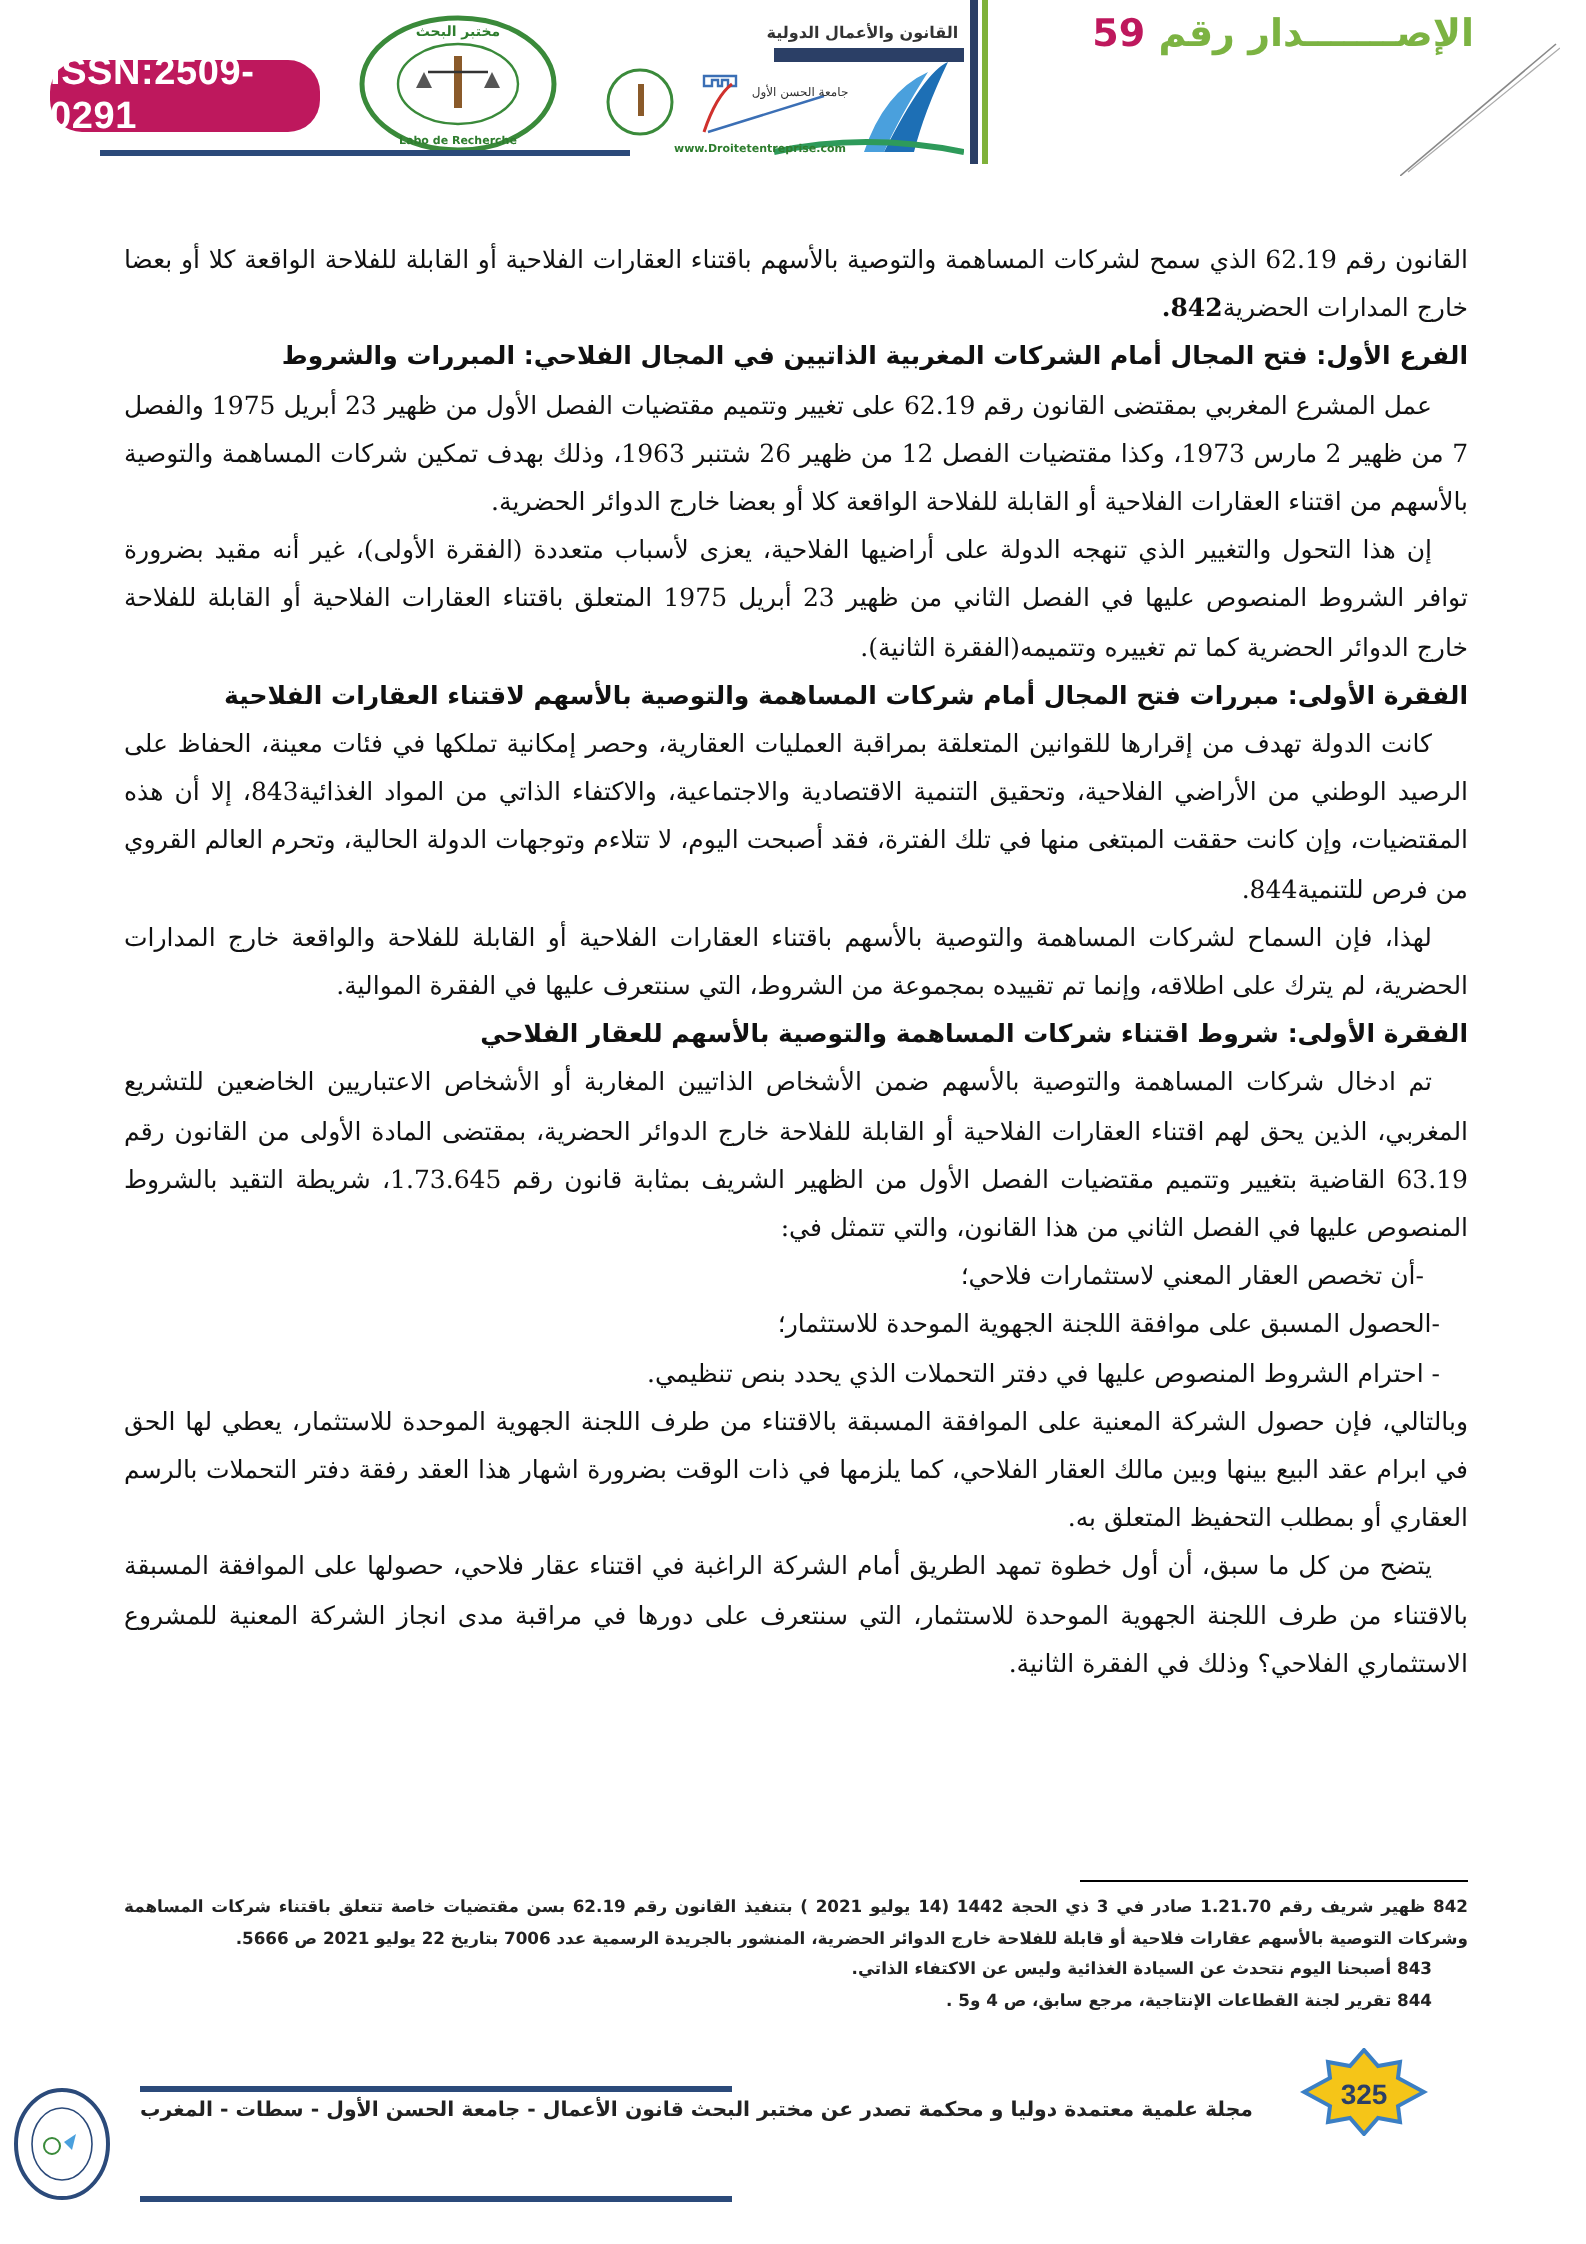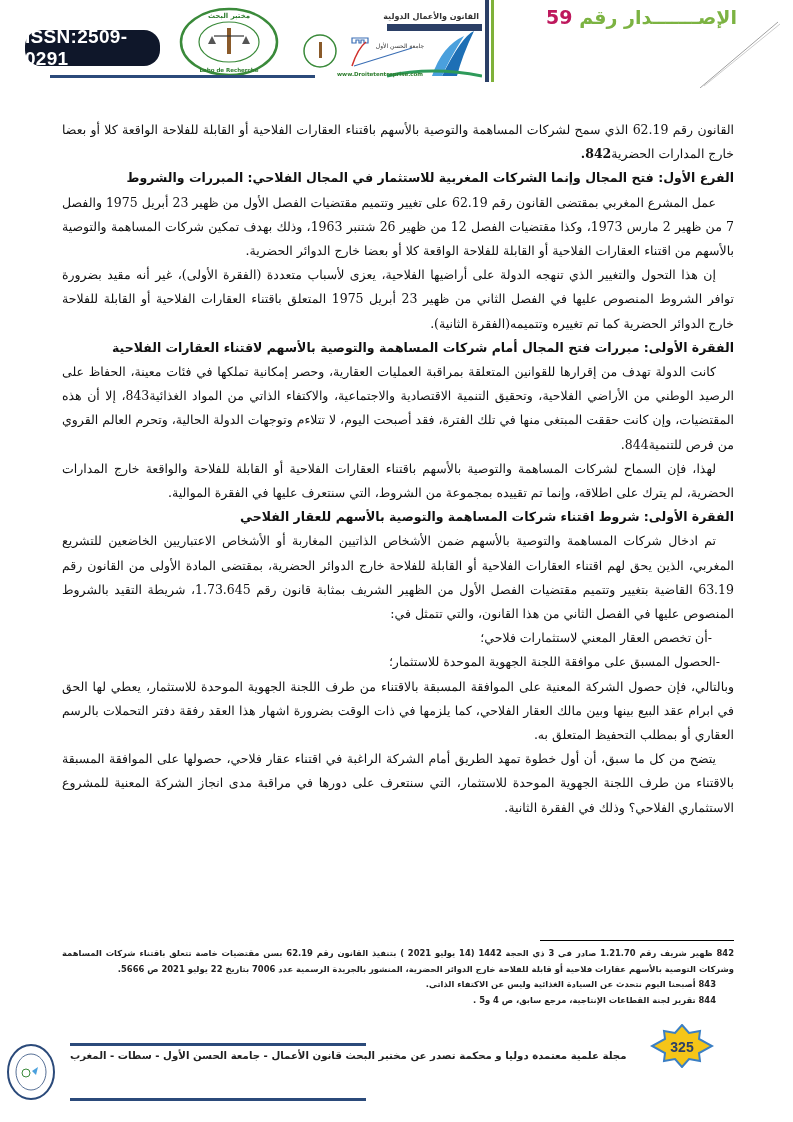--- a/index.html
+++ b/index.html
@@ -1,19 +1,19 @@
 <!DOCTYPE html>
 <html><head>
 <meta charset="utf-8">
 <style>
   html, body { margin: 0; padding: 0; background: #ffffff; }
   body { width: 793px; height: 1122px; position: relative; overflow: hidden; font-family: "DejaVu Sans", sans-serif; color: #111; }
   
   .header { position: absolute; left: 0; top: 0; width: 793px; height: 88px; }
-  .issn { position: absolute; left: 25px; top: 30px; width: 135px; height: 36px; background: #0f172a; border-radius: 16px; color: #fff; font-family: "Liberation Sans", sans-serif; font-size: 19px; font-weight: bold; display: flex; align-items: center; justify-content: center; letter-spacing: 0.3px; }
+  .issn { position: absolute; left: 25px; top: 30px; width: 135px; height: 36px; background: #be185d; border-radius: 16px; color: #fff; font-family: "Liberation Sans", sans-serif; font-size: 19px; font-weight: bold; display: flex; align-items: center; justify-content: center; letter-spacing: 0.3px; }
   .logo-lab { position: absolute; left: 178px; top: 6px; width: 102px; height: 72px; }
   .logo-journal { position: absolute; left: 292px; top: 6px; width: 190px; height: 72px; }
   .header-line { position: absolute; left: 50px; top: 75px; width: 265px; height: 3px; background: #2b4a7a; }
   .vbar1 { position: absolute; left: 485px; top: 0; width: 4px; height: 82px; background: #2b3f66; }
   .vbar2 { position: absolute; left: 491px; top: 0; width: 3px; height: 82px; background: #7fb13a; }
   .issue-line { position: absolute; right: 56px; top: 6px; direction: rtl; font-family: "DejaVu Sans", sans-serif; font-weight: bold; font-size: 19px; color: #7cb342; }
   .issue-num { color: #be185d; }
   .date-line { position: absolute; right: 60px; top: 42px; direction: rtl; font-family: "DejaVu Sans", sans-serif; font-weight: bold; font-size: 28px; color: #4f8fcf; }
   .diag { position: absolute; left: 700px; top: 20px; width: 80px; height: 68px; }
 
@@ -81,30 +81,31 @@
     <span class="issue-num">59</span>
   </div>
   <svg class="diag" viewBox="0 0 80 68">
     <line x1="0" y1="68" x2="78" y2="2" stroke="#888" stroke-width="0.8"></line>
     <line x1="4" y1="66" x2="80" y2="4" stroke="#aaa" stroke-width="0.6"></line>
   </svg>
 </div>
 
 <div class="content">
   <p><span>القانون رقم 62.19 الذي سمح لشركات المساهمة والتوصية بالأسهم باقتناء العقارات الفلاحية أو القابلة للفلاحة الواقعة كلا أو بعضا خارج المدارات الحضرية</span><span class="fn-ref">842.</span></p>
-  <p class="heading">الفرع الأول: فتح المجال وإنما الشركات المغربية للاستثمار في المجال الفلاحي:  المبررات والشروط</p>
+  <p class="heading">الفرع الأول: فتح المجال أمام الشركات المغربية الذاتيين في المجال الفلاحي:  المبررات والشروط</p>
   <p class="indent">عمل المشرع المغربي بمقتضى القانون رقم 62.19 على تغيير وتتميم مقتضيات الفصل الأول من ظهير 23 أبريل 1975 والفصل 7 من ظهير 2 مارس 1973، وكذا مقتضيات الفصل 12 من ظهير 26 شتنبر 1963، وذلك بهدف تمكين شركات المساهمة والتوصية بالأسهم من اقتناء العقارات الفلاحية أو القابلة للفلاحة الواقعة كلا أو بعضا خارج الدوائر الحضرية.</p>
   <p class="indent">إن هذا التحول والتغيير الذي تنهجه الدولة على أراضيها الفلاحية، يعزى لأسباب متعددة   (الفقرة الأولى)، غير أنه مقيد بضرورة توافر الشروط المنصوص عليها في الفصل الثاني من ظهير 23 أبريل 1975 المتعلق باقتناء العقارات الفلاحية أو القابلة للفلاحة خارج الدوائر الحضرية كما تم تغييره وتتميمه(الفقرة الثانية).</p>
   <p class="heading">الفقرة الأولى: مبررات فتح المجال أمام شركات المساهمة والتوصية بالأسهم لاقتناء العقارات الفلاحية</p>
   <p class="indent">كانت الدولة تهدف من  إقرارها للقوانين المتعلقة بمراقبة العمليات العقارية، وحصر إمكانية تملكها في فئات معينة، الحفاظ على الرصيد الوطني من الأراضي الفلاحية، وتحقيق التنمية الاقتصادية والاجتماعية، والاكتفاء الذاتي من المواد الغذائية843، إلا أن هذه المقتضيات، وإن كانت حققت المبتغى منها في تلك الفترة، فقد أصبحت اليوم، لا تتلاءم وتوجهات الدولة الحالية، وتحرم العالم القروي من فرص للتنمية844.</p>
   <p class="indent">لهذا، فإن السماح لشركات المساهمة والتوصية بالأسهم باقتناء العقارات الفلاحية أو القابلة للفلاحة والواقعة خارج المدارات الحضرية، لم يترك على اطلاقه، وإنما تم تقييده بمجموعة من الشروط، التي سنتعرف عليها في الفقرة الموالية.</p>
   <p class="heading">الفقرة الأولى: شروط اقتناء شركات المساهمة والتوصية بالأسهم للعقار الفلاحي</p>
   <p class="indent">تم ادخال شركات المساهمة والتوصية بالأسهم ضمن الأشخاص الذاتيين المغاربة أو الأشخاص الاعتباريين الخاضعين للتشريع المغربي، الذين يحق لهم اقتناء العقارات الفلاحية أو القابلة للفلاحة خارج الدوائر الحضرية،  بمقتضى المادة الأولى من القانون رقم 63.19 القاضية بتغيير وتتميم مقتضيات الفصل الأول من الظهير الشريف بمثابة قانون رقم 1.73.645، شريطة التقيد بالشروط المنصوص عليها في  الفصل الثاني من هذا القانون، والتي تتمثل في:</p>
   <p class="bullet2">-أن تخصص العقار المعني لاستثمارات فلاحي؛</p>
   <p class="bullet">-الحصول المسبق على موافقة اللجنة الجهوية الموحدة للاستثمار؛</p>
+  <p class="bullet">- احترام الشروط المنصوص عليها في دفتر التحملات الذي يحدد بنص تنظيمي.</p>
   <p>وبالتالي، فإن حصول الشركة المعنية على الموافقة المسبقة بالاقتناء من طرف اللجنة الجهوية الموحدة للاستثمار، يعطي لها الحق في ابرام عقد البيع بينها وبين مالك العقار الفلاحي، كما يلزمها في ذات الوقت بضرورة اشهار هذا العقد رفقة دفتر التحملات بالرسم العقاري أو بمطلب التحفيظ المتعلق به.</p>
   <p class="indent">يتضح من كل ما سبق، أن أول خطوة تمهد الطريق أمام الشركة الراغبة في اقتناء عقار فلاحي، حصولها على الموافقة المسبقة بالاقتناء من طرف اللجنة الجهوية الموحدة للاستثمار، التي سنتعرف على دورها في مراقبة مدى انجاز الشركة المعنية للمشروع الاستثماري الفلاحي؟ وذلك في الفقرة الثانية.</p>
 </div>
 
 <div class="fn-sep"></div>
 <div class="footnotes">
   <p>842 ظهير شريف رقم 1.21.70 صادر في 3 ذي الحجة 1442 (14 يوليو 2021 ) بتنفيذ القانون رقم 62.19 بسن مقتضيات خاصة تتعلق باقتناء شركات المساهمة وشركات التوصية بالأسهم عقارات فلاحية أو قابلة للفلاحة خارج الدوائر الحضرية، المنشور بالجريدة الرسمية عدد 7006 بتاريخ 22 يوليو 2021 ص 5666.</p>
   <p class="fn-indent">843  أصبحنا اليوم نتحدث عن السيادة الغذائية وليس عن الاكتفاء الذاتي.</p>
   <p class="fn-indent">844  تقرير لجنة القطاعات الإنتاجية، مرجع سابق، ص 4 و5 .</p>
 </div>

